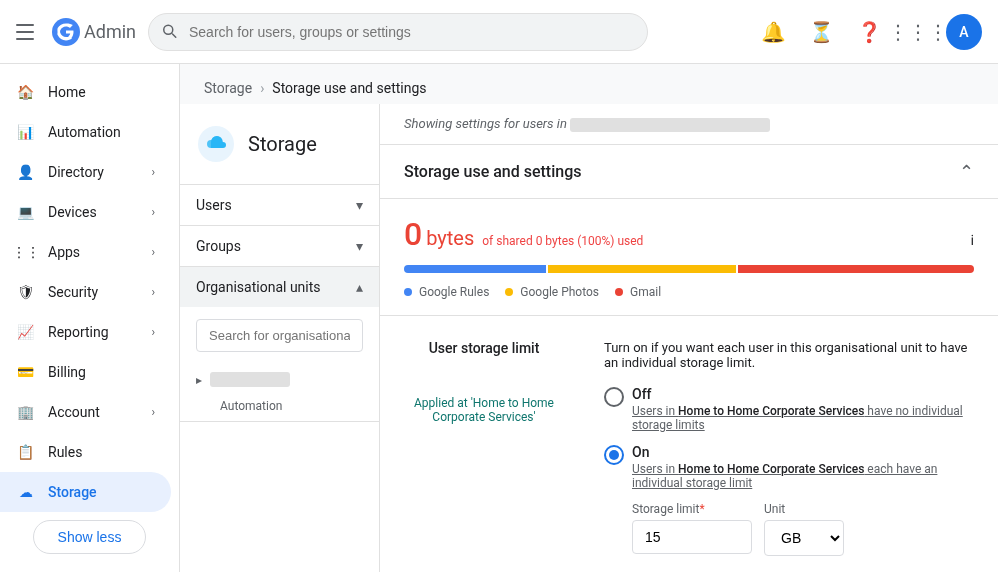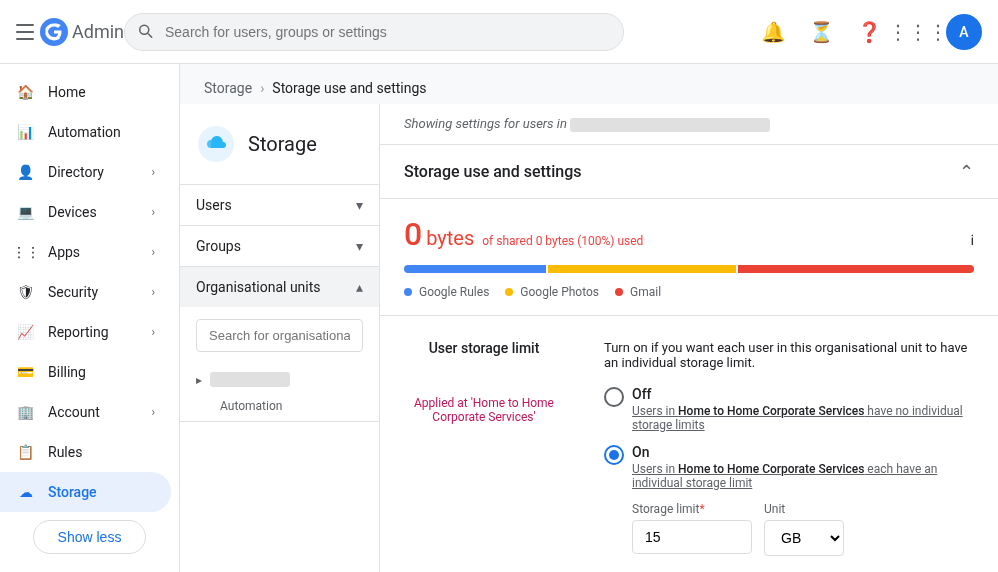--- a/index.html
+++ b/index.html
@@ -1,19 +1,19 @@
 <!DOCTYPE html>
 <html><head>
   <meta charset="utf-8">
   <style>
     * { box-sizing: border-box; margin: 0; padding: 0; }
     body { font-family: 'Google Sans', Roboto, Arial, sans-serif; font-size: 14px; color: #202124; background: #f8f9fa; display: flex; flex-direction: column; height: 572px; overflow: hidden; }
 
     
-    .topbar { display: flex; align-items: center; height: 64px; background: #fff; padding: 0 16px; border-bottom: 1px solid #e0e0e0; flex-shrink: 0; }
+    .topbar { display: flex; align-items: center; height: 64px; background: #fff; padding: 0 16px; border-bottom: 1px solid #e0e0e0; gap: 12px; flex-shrink: 0; }
     .topbar-menu-icon { width: 24px; height: 24px; cursor: pointer; display: flex; flex-direction: column; justify-content: center; gap: 5px; }
     .topbar-menu-icon span { display: block; width: 18px; height: 2px; background: #5f6368; border-radius: 1px; }
     .topbar-logo { display: flex; align-items: center; gap: 4px; }
     .topbar-logo-circle { width: 28px; height: 28px; background: #4285f4; border-radius: 50%; display: flex; align-items: center; justify-content: center; }
     .topbar-logo-circle svg { width: 18px; height: 18px; }
     .topbar-admin-text { font-size: 18px; color: #5f6368; font-weight: 400; }
     .topbar-search { flex: 1; max-width: 500px; position: relative; }
     .topbar-search input { width: 100%; padding: 10px 16px 10px 40px; border: 1px solid #e0e0e0; border-radius: 24px; background: #f1f3f4; font-size: 14px; outline: none; color: #202124; }
     .topbar-search-icon { position: absolute; left: 12px; top: 50%; transform: translateY(-50%); color: #5f6368; }
     .topbar-actions { display: flex; align-items: center; gap: 8px; margin-left: auto; }
@@ -79,21 +79,21 @@
     .bar-drive { background: #4285f4; flex: 3; }
     .bar-photos { background: #fbbc04; flex: 4; }
     .bar-gmail { background: #ea4335; flex: 5; }
     .storage-legend { display: flex; gap: 16px; font-size: 12px; color: #5f6368; align-items: center; }
     .legend-dot { width: 8px; height: 8px; border-radius: 50%; display: inline-block; margin-right: 4px; }
 
     
     .user-storage-section { display: flex; padding: 24px; gap: 40px; background: #fff; }
     .storage-limit-left { flex: 0 0 160px; text-align: center; }
     .storage-limit-title { font-size: 14px; font-weight: 500; color: #202124; margin-bottom: 4px; }
-    .storage-limit-applied { font-size: 12px; color: #be185d; margin-top: 40px; }
+    .storage-limit-applied { font-size: 12px; color: #0f766e; margin-top: 40px; }
     .storage-limit-right { flex: 1; }
     .storage-limit-desc { font-size: 13px; color: #202124; margin-bottom: 16px; }
     .radio-option { display: flex; align-items: flex-start; gap: 8px; margin-bottom: 12px; }
     .radio-btn { width: 20px; height: 20px; border-radius: 50%; border: 2px solid #5f6368; display: flex; align-items: center; justify-content: center; flex-shrink: 0; margin-top: 1px; }
     .radio-btn.selected { border-color: #1a73e8; }
     .radio-btn.selected::after { content: ''; width: 10px; height: 10px; border-radius: 50%; background: #1a73e8; }
     .radio-label { font-size: 14px; font-weight: 500; color: #202124; }
     .radio-desc { font-size: 12px; color: #5f6368; margin-top: 2px; text-decoration: underline; }
     .radio-desc strong { color: #202124; font-weight: 500; }
     .storage-input-row { display: flex; gap: 12px; margin-top: 12px; }

